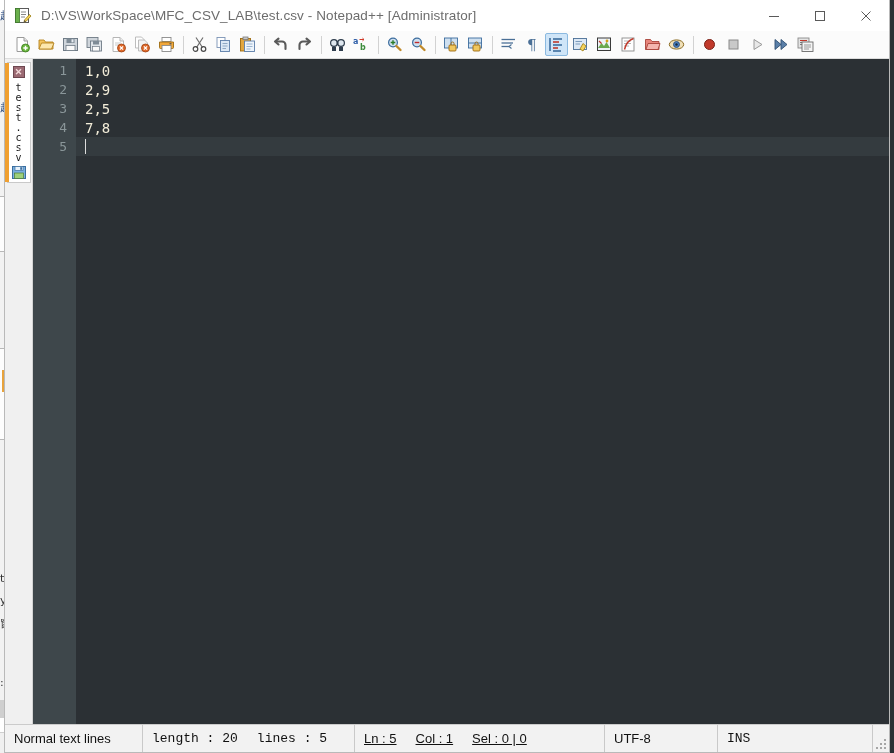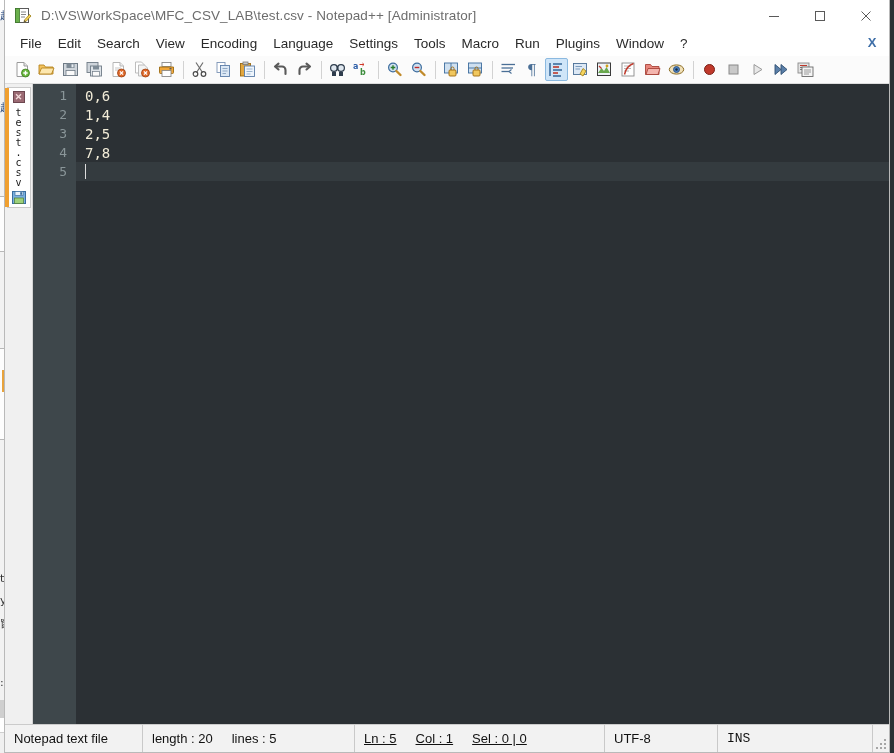--- a/index.html
+++ b/index.html
@@ -325,36 +325,20 @@
         </div>
         <div class="win-btn close">
           <svg width="12" height="12" viewBox="0 0 12 12">
               <line x1="1.5" y1="1.5" x2="10.5" y2="10.5" stroke="currentColor" stroke-width="1"></line>
               <line x1="10.5" y1="1.5" x2="1.5" y2="10.5" stroke="currentColor" stroke-width="1"></line>
             </svg>
         </div>
       </div>
     </div>
 
-    <div class="menubar">
-      <div class="menu-item">File</div>
-      <div class="menu-item">Edit</div>
-      <div class="menu-item">Search</div>
-      <div class="menu-item">View</div>
-      <div class="menu-item">Encoding</div>
-      <div class="menu-item">Language</div>
-      <div class="menu-item">Settings</div>
-      <div class="menu-item">Tools</div>
-      <div class="menu-item">Macro</div>
-      <div class="menu-item">Run</div>
-      <div class="menu-item">Plugins</div>
-      <div class="menu-item">Window</div>
-      <div class="menu-item">?</div>
-      <div class="doc-close-x">X</div>
-    </div>
 
     <div class="toolbar">
 
       <div class="tb-btn">
         <svg class="ic" viewBox="0 0 17 17">
             <path d="M3 1.5h7l3.5 3.5v10.5H3z" fill="#fff" stroke="#9a9a9a" stroke-width="1"></path>
             <path d="M10 1.5v3.5h3.5" fill="#e4e4e4" stroke="#9a9a9a" stroke-width="1"></path>
             <circle cx="11.5" cy="12" r="4" fill="#69b83c" stroke="#3d7a20" stroke-width="0.8"></circle>
             <path d="M11.5 9.8v4.4M9.3 12h4.4" stroke="#fff" stroke-width="1.4"></path>
           </svg>
@@ -625,25 +609,25 @@
           </div>
         </div>
       </div>
 
       <div class="editor">
         <div class="ed-gutter"></div>
         <div class="ed-lines">
 
           <div class="ed-line">
             <div class="ed-num">1</div>
-            <div class="ed-code">0,6</div>
+            <div class="ed-code">1,0</div>
           </div>
           <div class="ed-line">
             <div class="ed-num">2</div>
-            <div class="ed-code">1,4</div>
+            <div class="ed-code">2,9</div>
           </div>
           <div class="ed-line">
             <div class="ed-num">3</div>
             <div class="ed-code">2,5</div>
           </div>
           <div class="ed-line">
             <div class="ed-num">4</div>
             <div class="ed-code">7,8</div>
           </div>
           <div class="ed-line current">
@@ -651,22 +635,22 @@
             <div class="ed-num">5</div>
             <div class="ed-code"></div>
             <div class="ed-caret"></div>
           </div>
 
         </div>
       </div>
     </div>
 
     <div class="statusbar">
-      <div class="sb-cell" style="width:138px;">Notepad text file</div>
-      <div class="sb-cell" style="width:212px;">
+      <div class="sb-cell" style="width:138px;">Normal text lines</div>
+      <div class="sb-cell" style="width:212px;font-family:Liberation Mono, monospace;">
         <span class="sb-sub">length : 20</span>
         <span>lines : 5</span>
       </div>
       <div class="sb-cell" style="width:250px;text-decoration:underline;">
         <span class="sb-sub">Ln : 5</span>
         <span class="sb-sub">Col : 1</span>
         <span>Sel : 0 | 0</span>
       </div>
       <div class="sb-cell" style="width:113px;">UTF-8</div>
       <div class="sb-cell" style="flex:1 1 auto;font-family:Liberation Mono, monospace;">INS</div>

